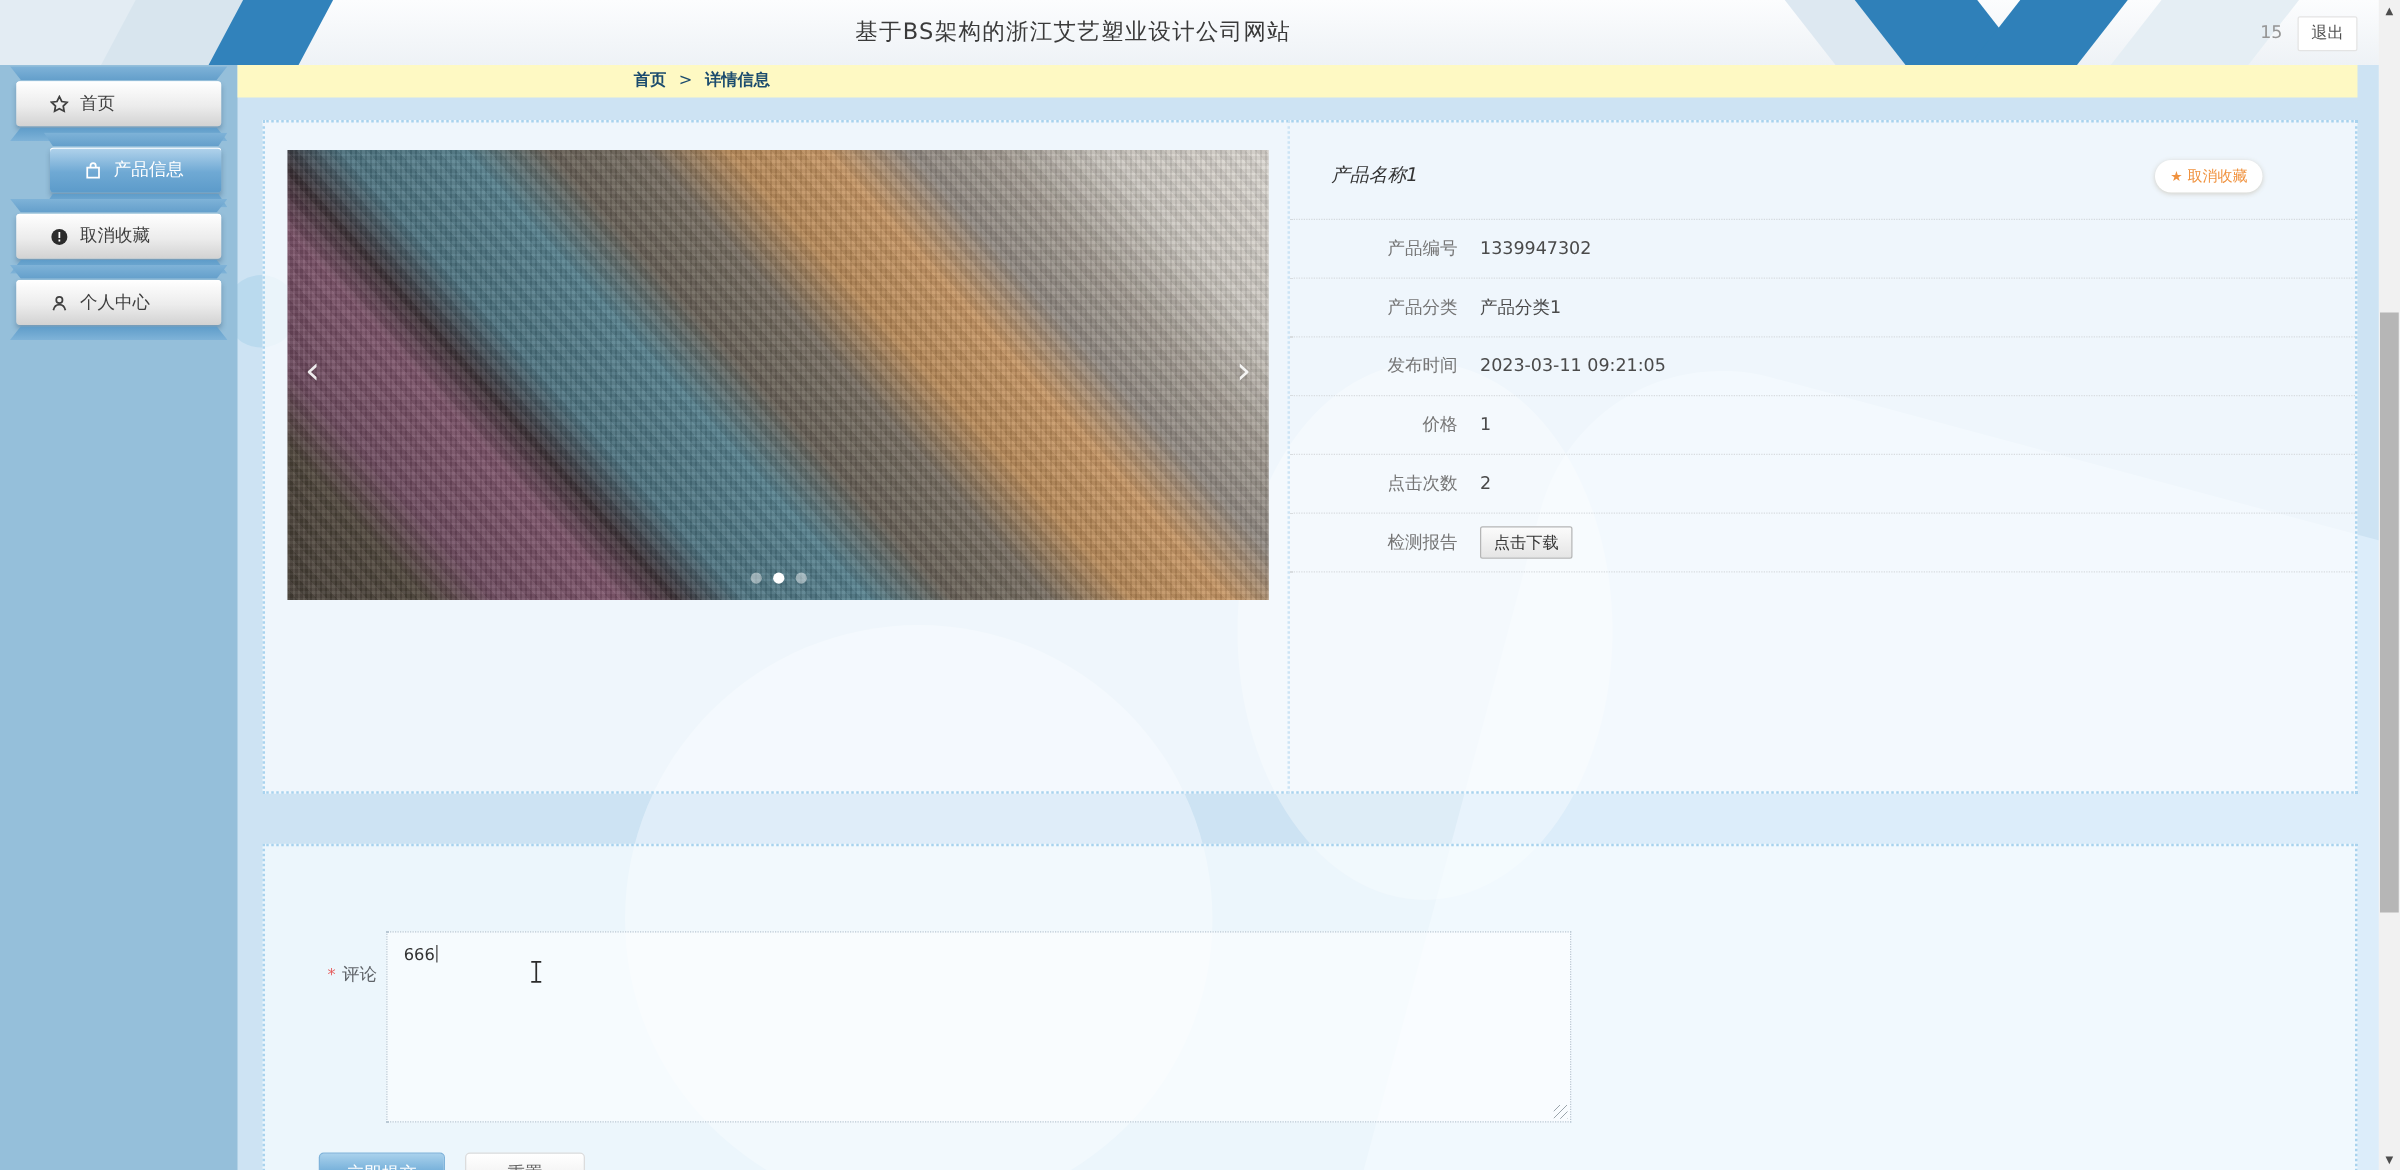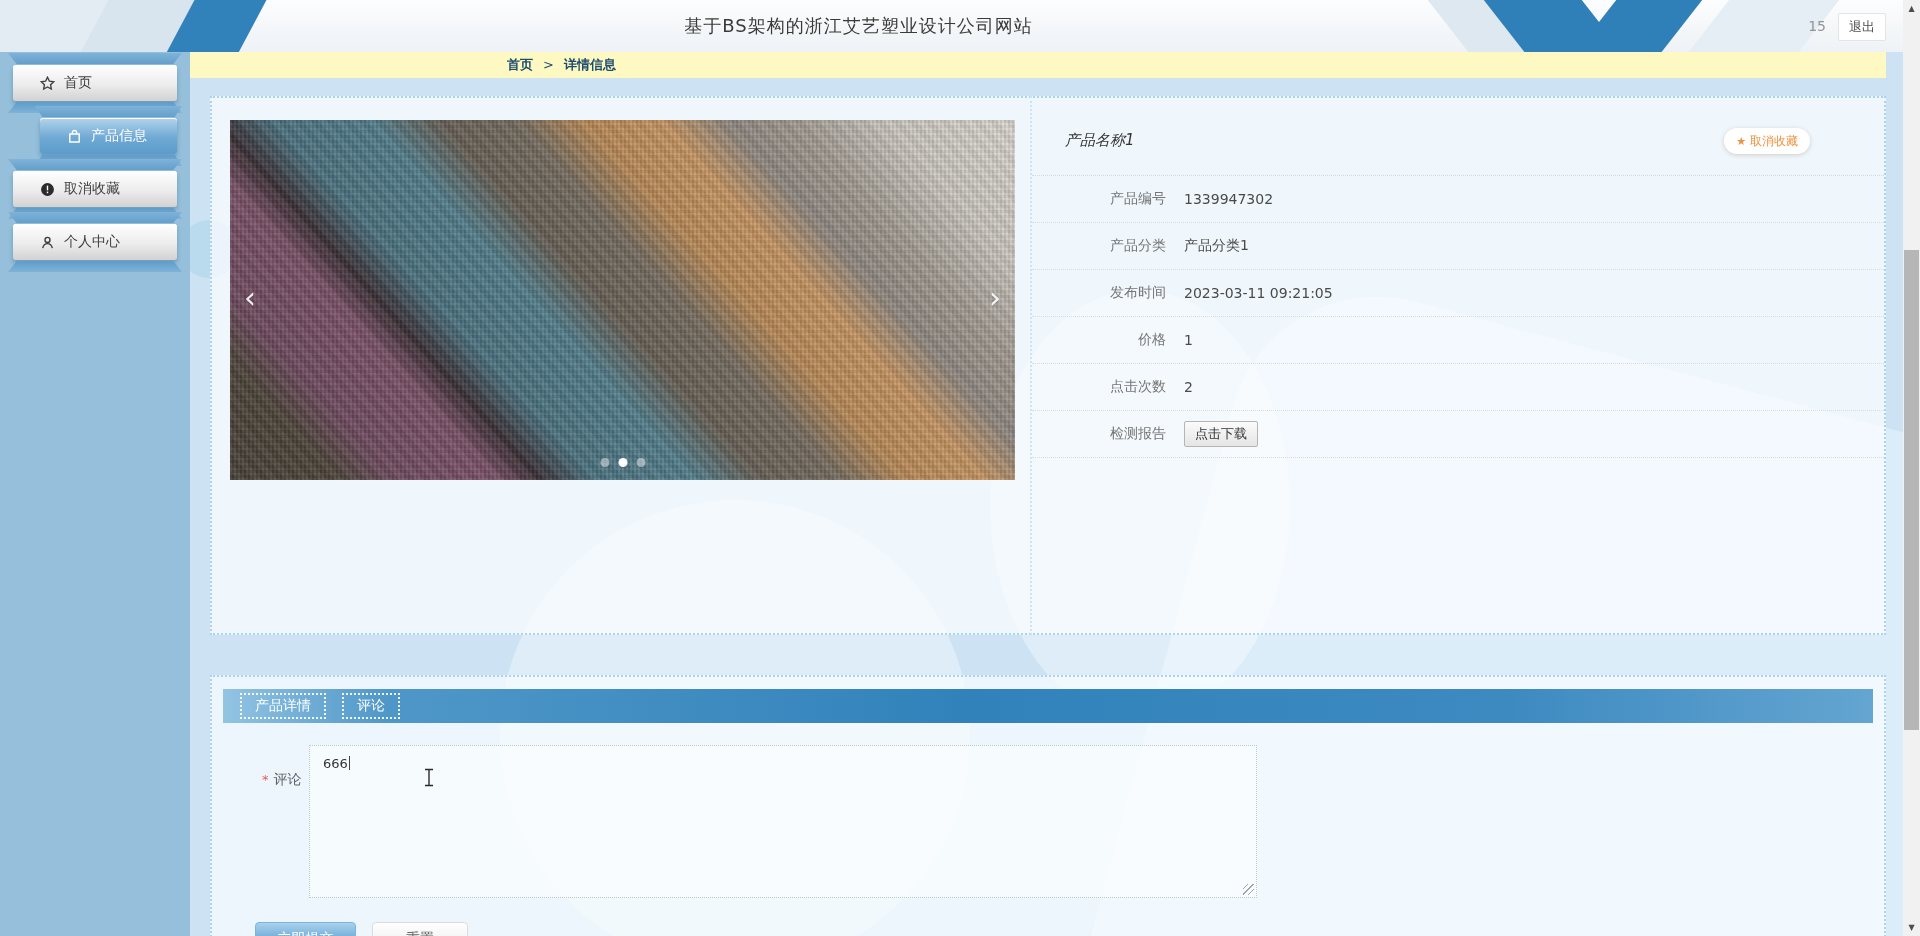--- a/index.html
+++ b/index.html
@@ -230,24 +230,20 @@
         <span class="info-value">2</span>
       </div>
       <div class="info-row">
         <span class="info-label">检测报告</span>
         <button class="download-btn">点击下载</button>
       </div>
     </div>
   </div>
 
   <div id="section2">
-    <div id="tabbar">
-      <span class="tab">产品详情</span>
-      <span class="tab">评论</span>
-    </div>
 
     <div id="comment-label">
       <span class="req">*</span><span>评论</span>
     </div>
 
     <div id="comment-box">
       <span>666</span><span id="comment-caret"></span>
       <span id="resize-handle"></span>
     </div>
 

